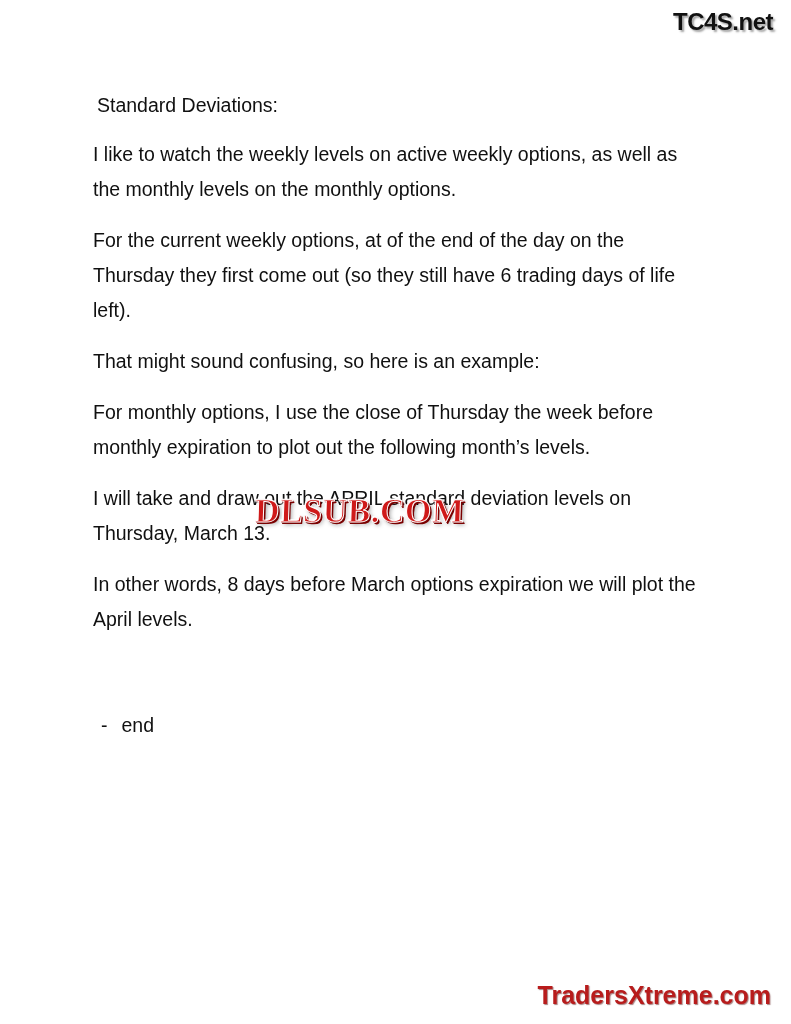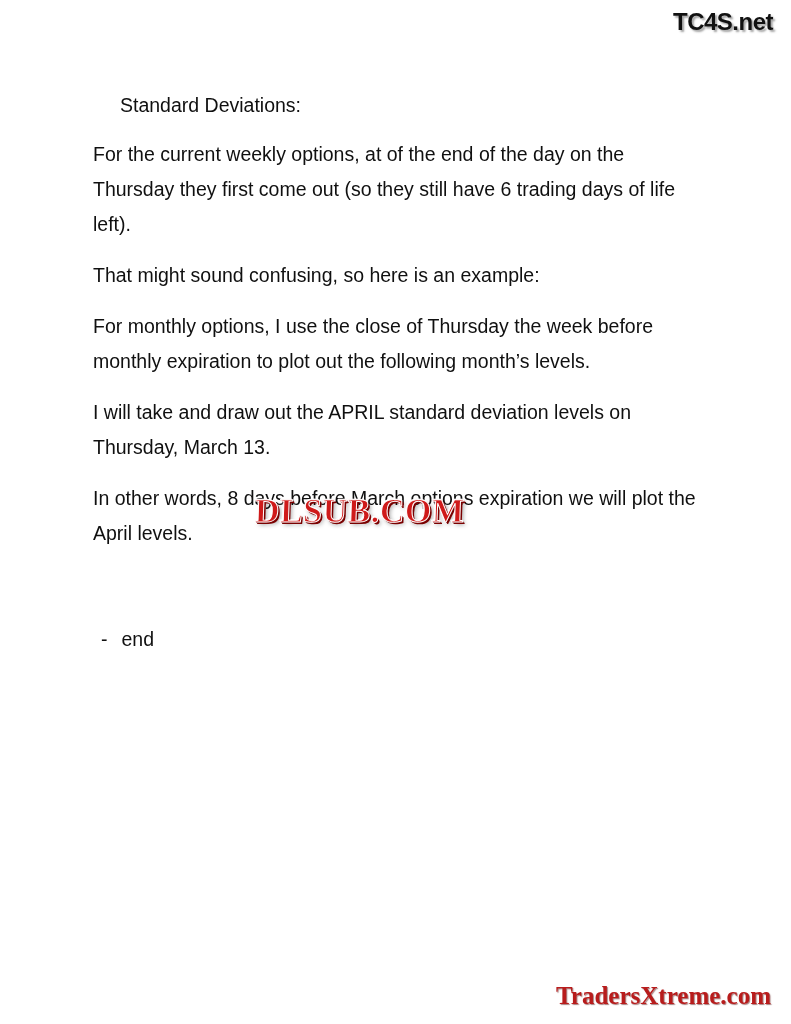--- a/index.html
+++ b/index.html
@@ -41,21 +41,20 @@
     font-size: 19.5px;
     line-height: 35px;
     color: #101010;
     max-width: 605px;
   }
   .doc p.indent {
     padding-left: 4px;
   }
   .doc p.tight {
     margin-bottom: 14px;
-    margin-left: 23px;
   }
   .end-line {
     margin-top: 72px;
     font-size: 19.5px;
     line-height: 32px;
     padding-left: 8px;
     color: #101010;
   }
   .end-line .dash { margin-right: 14px; }
 
@@ -77,35 +76,36 @@
        3px 3px 4px rgba(0,0,0,0.35);
     white-space: nowrap;
     transform: skewX(-2deg);
   }
 
   
   .brand-bottom {
     position: absolute;
     right: 20px;
     bottom: 14px;
-    font-family: Liberation Serif, serif;
+    font-family: Liberation Sans, sans-serif;
     font-size: 25px;
     font-weight: bold;
     color: #b81c1c;
     text-shadow: 1px 1px 1px rgba(80,0,0,0.5);
     white-space: nowrap;
   }
 </style>
 </head>
 <body>
 
 <div class="brand-top">TC4S.net</div>
 
 <div class="doc">
   <p class="indent tight">Standard Deviations:</p>
+  <p>I like to watch the weekly levels on active weekly options, as well as the monthly levels on the monthly options.</p>
   <p>For the current weekly options, at of the end of the day on the Thursday they first come out (so they still have 6 trading days of life left).</p>
   <p>That might sound confusing, so here is an example:</p>
   <p>For monthly options, I use the close of Thursday the week before monthly expiration to plot out the following month’s levels.</p>
   <p>I will take and draw out the APRIL standard deviation levels on Thursday, March 13.</p>
   <p>In other words, 8 days before March options expiration we will plot the April levels.</p>
 
   <div class="end-line">
     <span class="dash">-</span><span>end</span>
   </div>
 </div>

